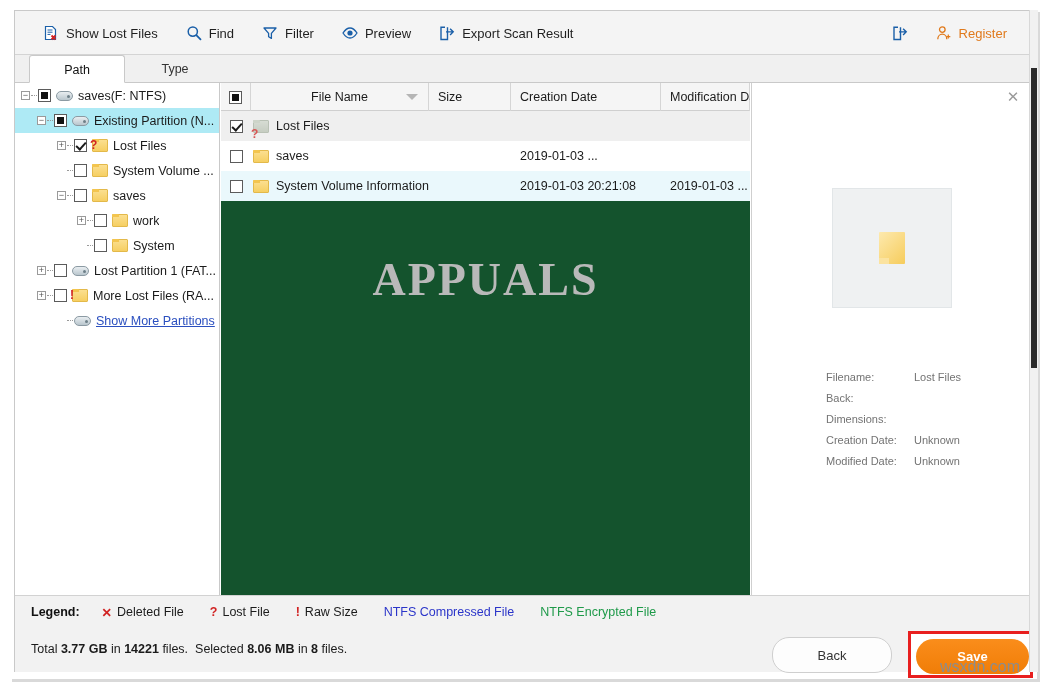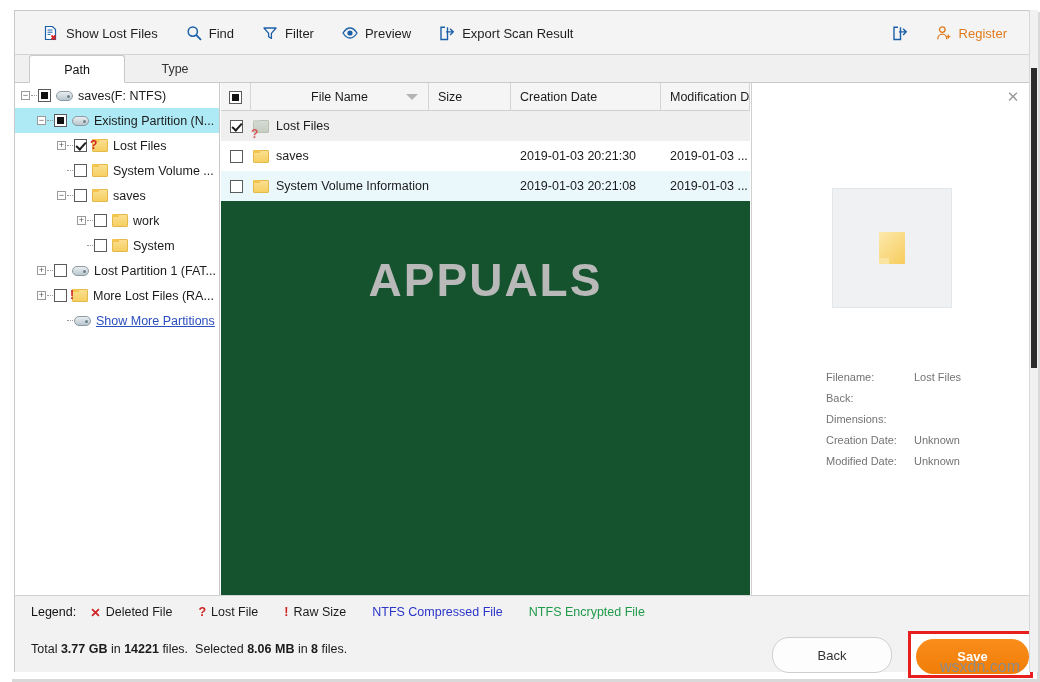--- a/index.html
+++ b/index.html
@@ -118,21 +118,21 @@
   .cc.c-size{width:82px;padding-left:9px;}
   .cc.c-cre{width:150px;padding-left:9px;}
   .cc.c-mod{width:89px;padding-left:9px;}
 
   .watermark{
     position:absolute;left:0;top:170px;width:529px;text-align:center;
     pointer-events:none;user-select:none;
   }
   .wm-text{
     font-size:46px;font-weight:bold;letter-spacing:2px;color:#b9b9b9;
-    font-family:Liberation Sans, sans-serif;
+    font-family:Liberation Serif, serif;
   }
 
   
   .prev-pane{position:absolute;left:736px;top:0;width:284px;height:512px;background:#fff;border-left:1px solid #cfcfcf;box-sizing:border-box;}
   .prev-close{position:absolute;right:14px;top:6px;width:16px;height:16px;color:#9a9a9a;font-size:15px;line-height:16px;text-align:center;cursor:default;}
   .thumb-box{
     position:absolute;left:80px;top:105px;width:120px;height:120px;
     background:#eff1f2;border:1px solid #e2e6e8;box-sizing:border-box;
     display:flex;align-items:center;justify-content:center;
   }
@@ -144,21 +144,21 @@
   .mrow{display:flex;height:21px;align-items:center;}
   .mkey{width:88px;flex:0 0 88px;}
   .mval{}
 
   
   .legend{
     position:absolute;left:0;top:584px;width:1020px;height:33px;
     background:#f2f2f2;border-top:1px solid #d2d2d2;box-sizing:border-box;
     display:flex;align-items:center;font-size:12.5px;
   }
-  .lg-title{font-weight:normal;color:#111;margin-left:16px;margin-right:14px;}
+  .lg-title{font-weight:bold;color:#111;margin-left:16px;margin-right:22px;}
   .lg-item{display:flex;align-items:center;gap:5px;margin-right:26px;color:#1b1b1b;white-space:nowrap;}
   .lg-mark{font-weight:bold;color:#d12323;}
   .lg-item.blue{color:#2b35c9;}
   .lg-item.green{color:#1f9a4a;}
 
   .statusbar{
     position:absolute;left:0;top:617px;width:1020px;height:44px;background:#f2f2f2;box-sizing:border-box;
   }
   .status-text{position:absolute;left:16px;top:14px;font-size:12.5px;color:#1b1b1b;}
   .status-text b{font-weight:bold;}
@@ -423,21 +423,20 @@
             <span class="cbx" style="margin-right:0"></span>
           </div>
           <div class="cc c-name">
             <span class="ico-folder">
                 <span class="bk"></span>
                 <span class="tab2"></span>
               </span>
             <span>saves</span>
           </div>
           <div class="cc c-size"></div>
-          <div class="cc c-cre">2019-01-03 20:21:30</div>
           <div class="cc c-mod">2019-01-03 ...</div>
         </div>
 
         <div class="lrow alt">
           <div class="cc c-chk">
             <span class="cbx" style="margin-right:0"></span>
           </div>
           <div class="cc c-name">
             <span class="ico-folder">
                 <span class="bk"></span>

